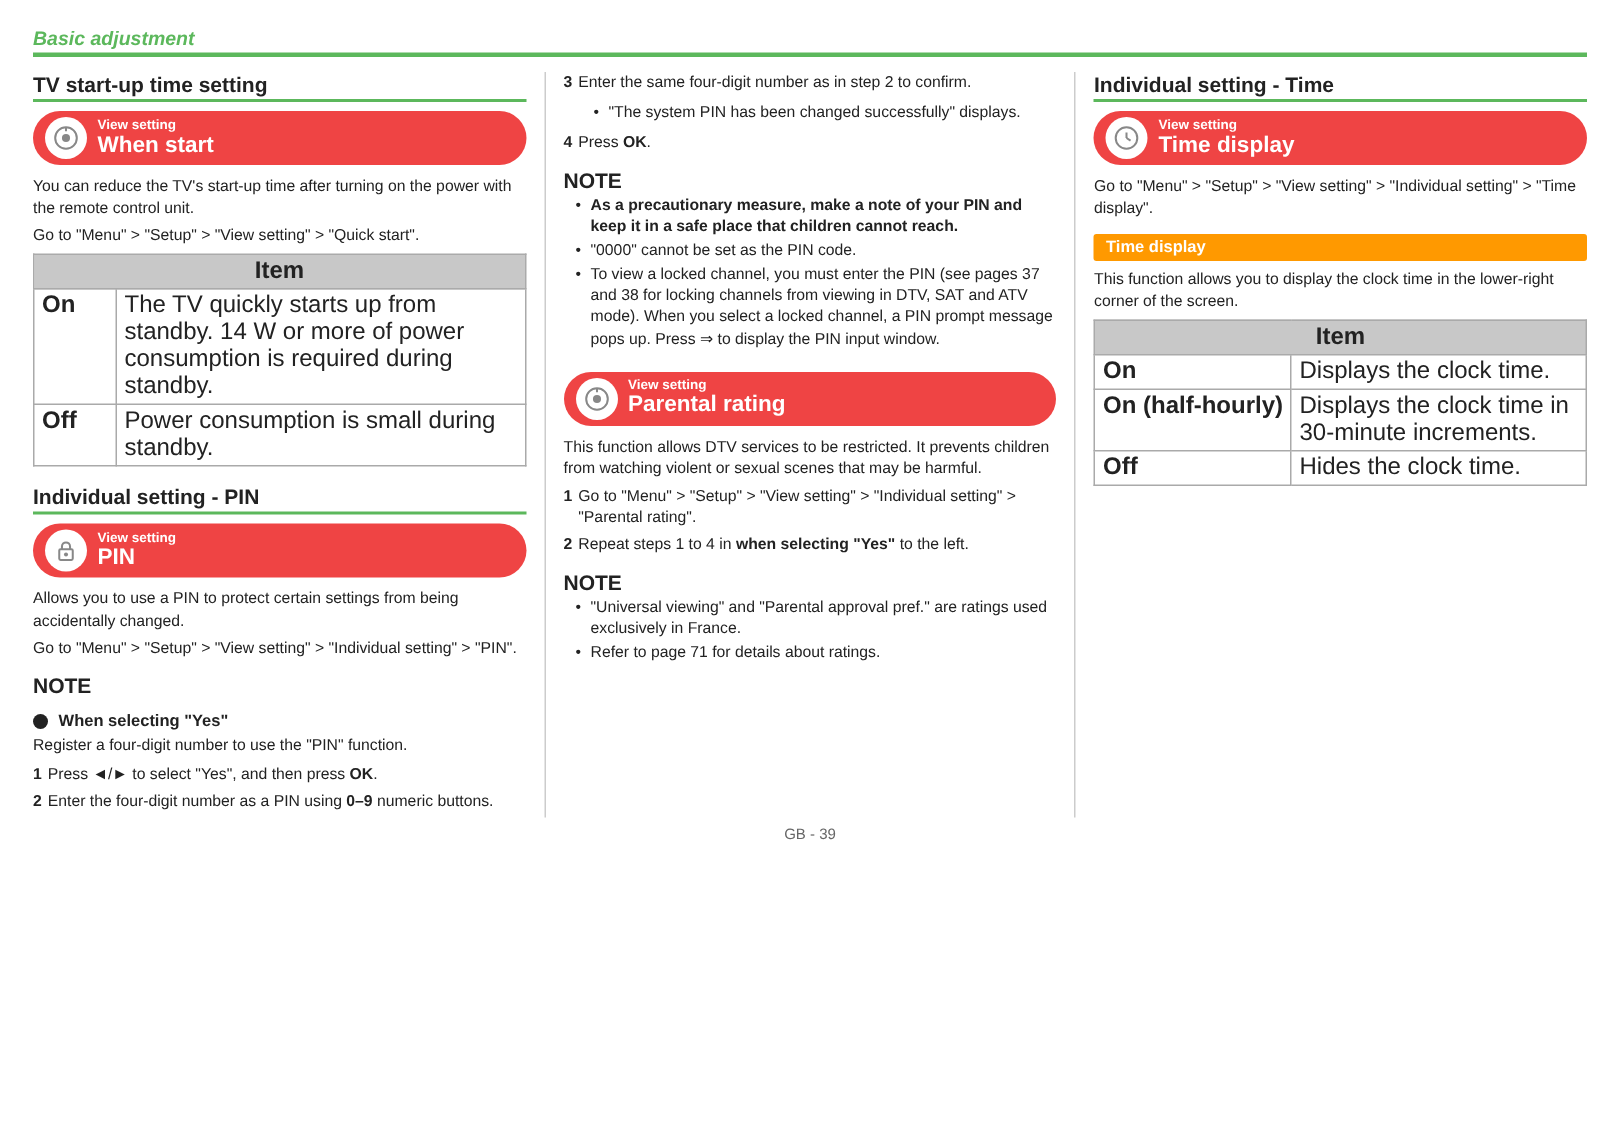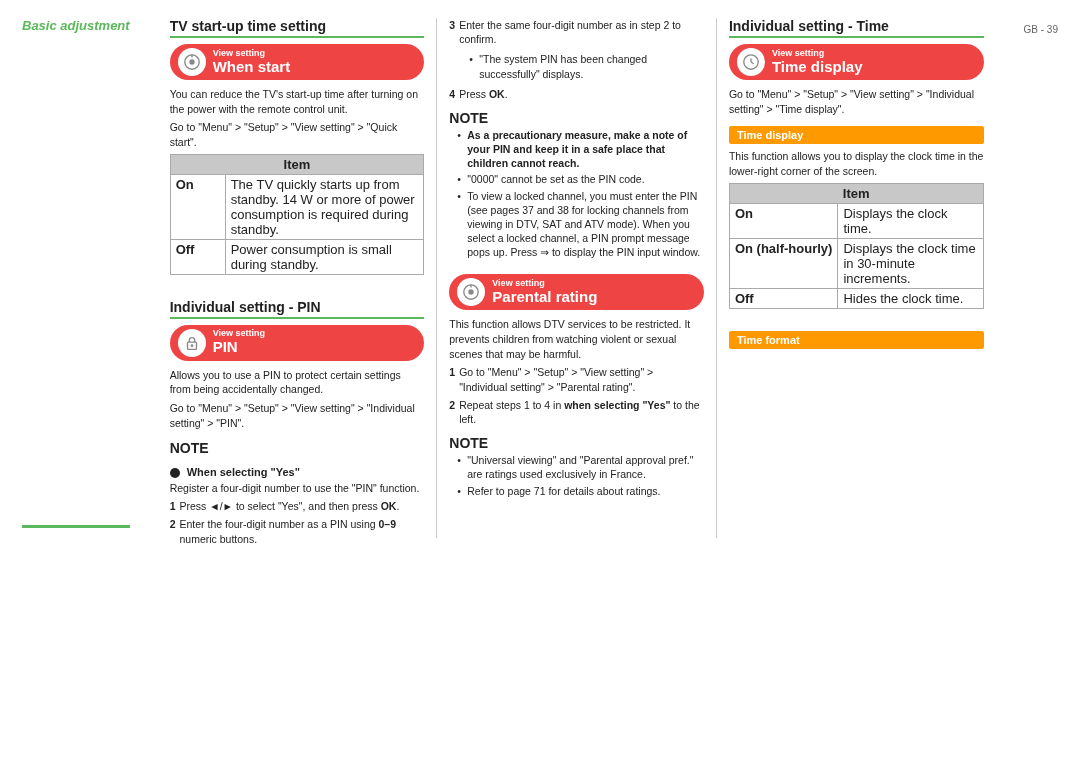--- a/index.html
+++ b/index.html
@@ -11,22 +11,21 @@
       font-size: 11px;
       color: #222;
       overflow: hidden;
     }
 
     .page-container {
       width: 1080px;
       height: 548px;
       padding: 18px 22px 10px 22px;
       display: flex;
-      flex-direction: row;
-      gap: 40px;
+      flex-direction: column;
     }
 
     .top-bar {
       border-bottom: 3px solid #5cb85c;
       margin-bottom: 10px;
       padding-bottom: 2px;
     }
 
     .top-bar-title {
       color: #5cb85c;
@@ -110,22 +109,22 @@
       font-size: 15px;
       font-weight: bold;
       color: #fff;
       line-height: 1.2;
     }
 
     
     .data-table {
       width: 100%;
       border-collapse: collapse;
-      margin-bottom: 16px;
-      font-size: 13px;
+      margin-bottom: 4px;
+      font-size: 16px;
     }
 
     .data-table th {
       background: #c8c8c8;
       border: 1px solid #aaa;
       padding: 2px 6px;
       text-align: center;
       font-weight: bold;
     }
 
@@ -418,21 +417,20 @@
           <td>On (half-hourly)</td>
           <td>Displays the clock time in 30-minute increments.</td>
         </tr>
         <tr>
           <td>Off</td>
           <td>Hides the clock time.</td>
         </tr>
       </tbody>
         </table>
 
-      <div class="sub-heading-orange">Time format</div>
 
 
     </div>
 
   </div>
 
   <div class="footer">
     <span>GB - 39</span>
   </div>
 

